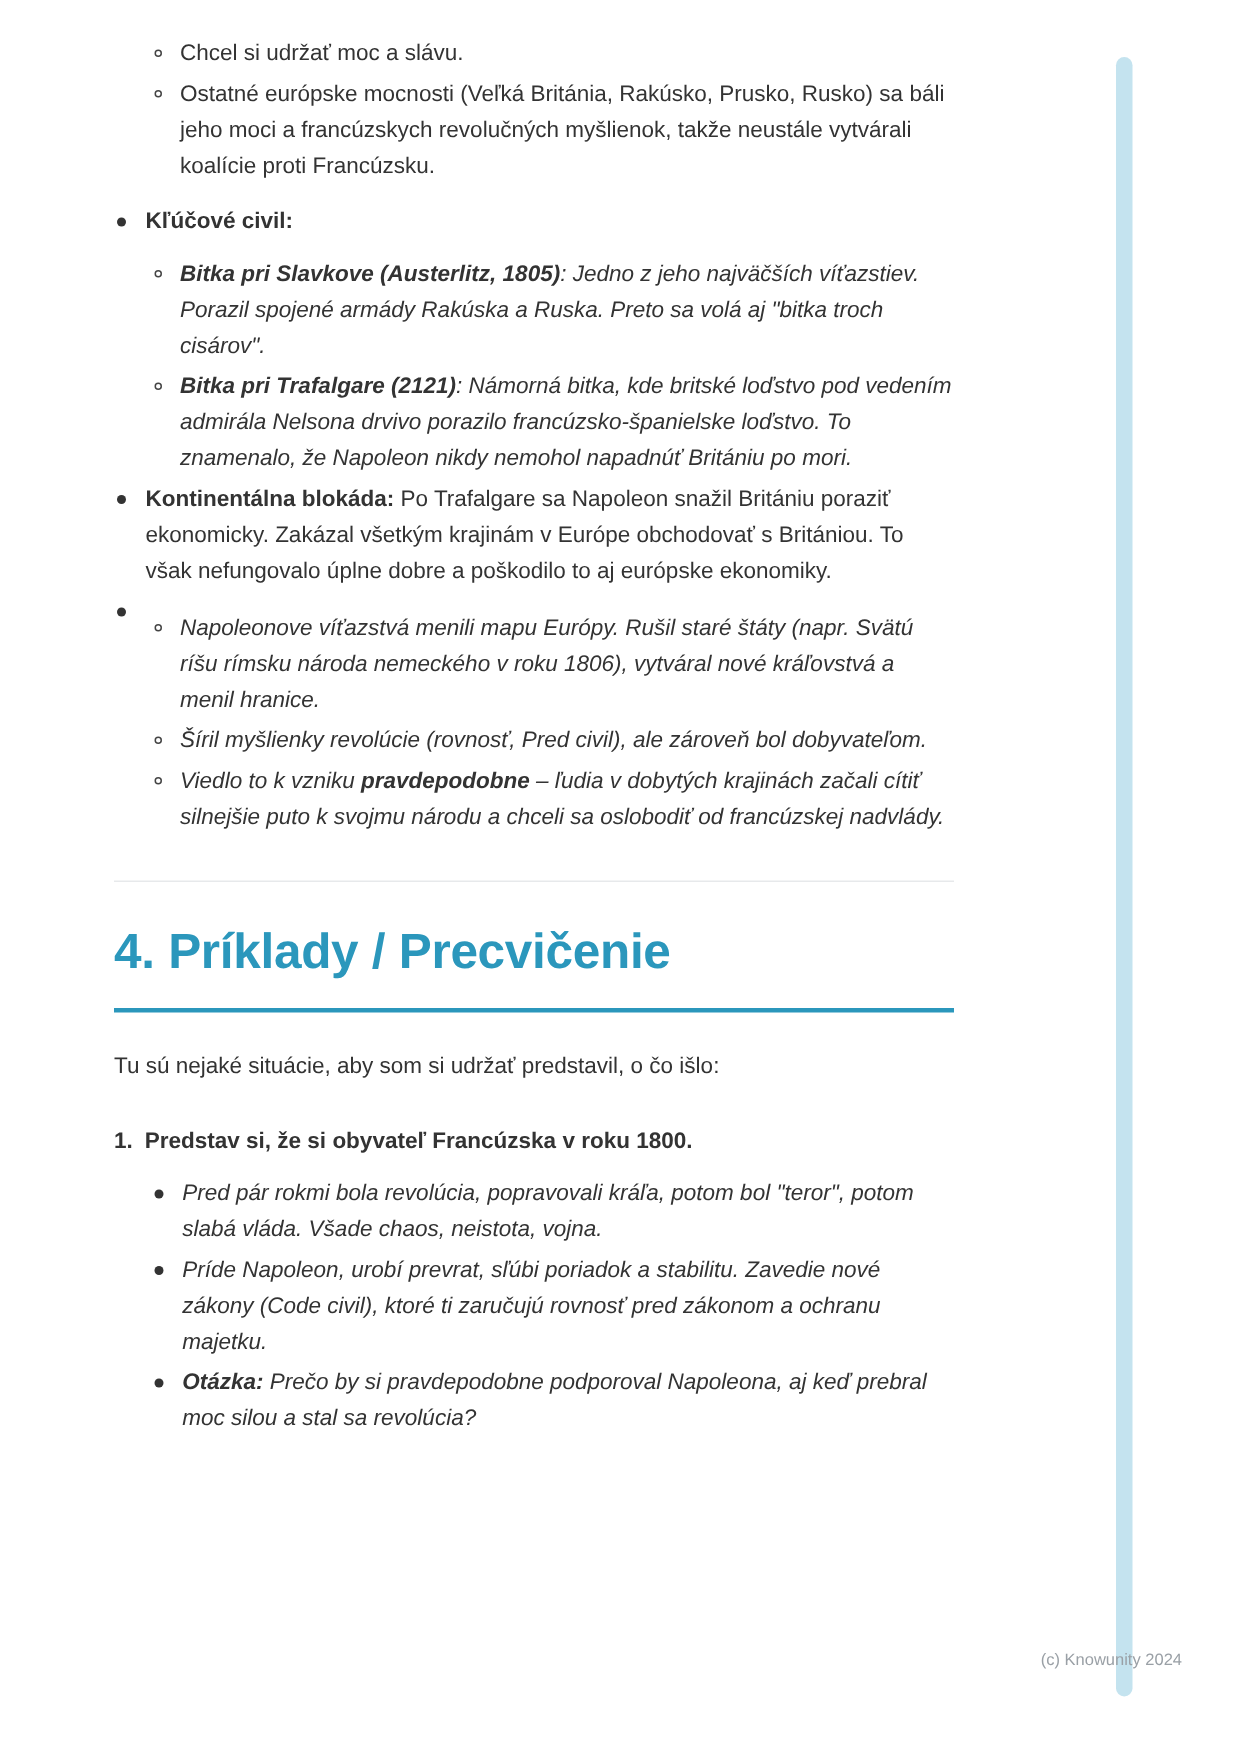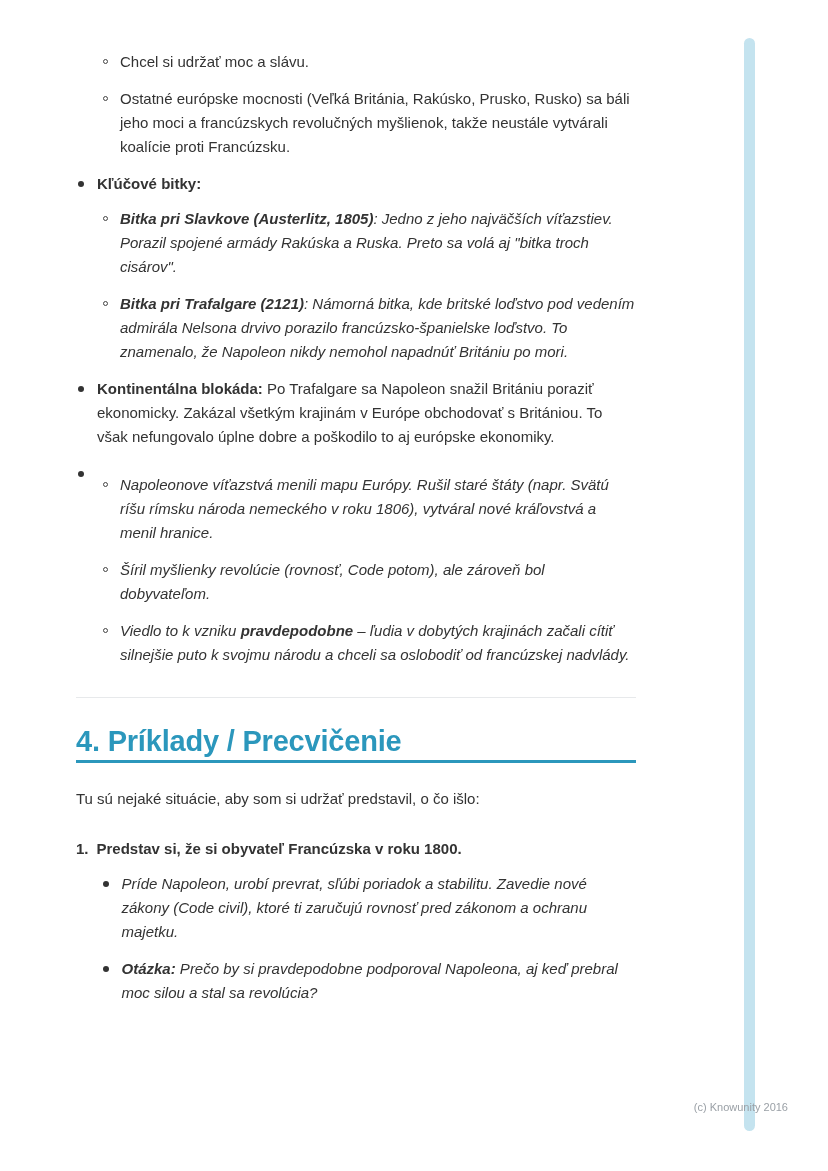--- a/index.html
+++ b/index.html
@@ -13,27 +13,27 @@
     background: #ffffff;
     font-family: "Liberation Sans", sans-serif;
     font-size: 15px;
     color: var(--text);
     position: relative;
     overflow: hidden;
   }
   .content {
     position: absolute;
     left: 76px;
-    top: 50px;
+    top: 24px;
     width: 560px;
   }
   ul, ol { list-style: none; }
   .txt, .para { line-height: 1.6; }
   .li { display: flex; align-items: flex-start; }
-  .li + .li { margin-top: 13px; }
+  .li + .li { margin-top: 3px; }
   .blist + .blist { margin-top: 13px; }
   .blist.indent { margin-left: 27px; }
   .mk {
     flex: 0 0 auto;
     width: 6px; height: 6px;
     border-radius: 50%;
     margin: 9px 13px 0 0;
   }
   .dot { background: #333; }
   .circle {
@@ -48,25 +48,25 @@
   .li-body > .nested { margin-top: 11px; font-style: italic; }
   .txt { flex: 1 1 auto; min-width: 0; }
   .bold { font-weight: 700; }
   .divider {
     border: none;
     border-top: 1px solid #e7e9eb;
     margin: 30px 0 26px 0;
     width: 100%;
   }
   .heading {
-    font-size: 29px;
+    font-size: 33px;
     font-weight: 700;
     line-height: 1.2;
     color: var(--accent);
-    padding-bottom: 1px;
+    padding-bottom: 18px;
     border-bottom: 3px solid var(--accent);
     margin-bottom: 24px;
     letter-spacing: -0.2px;
   }
   .para { margin-bottom: 26px; }
   .nli { display: flex; align-items: flex-start; }
   .num {
     flex: 0 0 auto;
     font-weight: 700;
     margin-right: 8px;
@@ -105,21 +105,21 @@
       <li class="li">
         <span class="mk circle"></span>
         <div class="txt"><span class="run">Ostatné európske mocnosti (Veľká Británia, Rakúsko, Prusko, Rusko) sa báli jeho moci a francúzskych revolučných myšlienok, takže neustále vytvárali koalície proti Francúzsku.</span></div>
       </li>
     </ul>
 
     <ul class="blist top">
       <li class="li">
         <span class="mk dot"></span>
         <div class="li-body">
-          <div class="txt"><span class="run bold">Kľúčové bitky:</span></div>
+          <div class="txt"><span class="run bold">Kľúčové civil:</span></div>
           <ul class="blist nested">
             <li class="li">
               <span class="mk circle"></span>
               <div class="txt"><span class="run bold">Bitka pri Slavkove (Austerlitz, 1805)</span><span class="run">: Jedno z jeho najväčších víťazstiev. Porazil spojené armády Rakúska a Ruska. Preto sa volá aj "bitka troch cisárov".</span></div>
             </li>
             <li class="li">
               <span class="mk circle"></span>
               <div class="txt"><span class="run bold">Bitka pri Trafalgare (2121)</span><span class="run">: Námorná bitka, kde britské loďstvo pod vedením admirála Nelsona drvivo porazilo francúzsko-španielske loďstvo. To znamenalo, že Napoleon nikdy nemohol napadnúť Britániu po mori.</span></div>
             </li>
           </ul>
@@ -134,21 +134,21 @@
       <li class="li">
         <span class="mk dot"></span>
         <div class="li-body">
           <ul class="blist nested">
             <li class="li">
               <span class="mk circle"></span>
               <div class="txt"><span class="run">Napoleonove víťazstvá menili mapu Európy. Rušil staré štáty (napr. Svätú ríšu rímsku národa nemeckého v roku 1806), vytváral nové kráľovstvá a menil hranice.</span></div>
             </li>
             <li class="li">
               <span class="mk circle"></span>
-              <div class="txt"><span class="run">Šíril myšlienky revolúcie (rovnosť, Code potom), ale zároveň bol dobyvateľom.</span></div>
+              <div class="txt"><span class="run">Šíril myšlienky revolúcie (rovnosť, Pred civil), ale zároveň bol dobyvateľom.</span></div>
             </li>
             <li class="li">
               <span class="mk circle"></span>
               <div class="txt"><span class="run">Viedlo to k vzniku </span><span class="run bold">pravdepodobne</span><span class="run"> – ľudia v dobytých krajinách začali cítiť silnejšie puto k svojmu národu a chceli sa oslobodiť od francúzskej nadvlády.</span></div>
             </li>
           </ul>
         </div>
       </li>
     </ul>
 
@@ -159,28 +159,32 @@
     <p class="para">Tu sú nejaké situácie, aby som si udržať predstavil, o čo išlo:</p>
 
     <ol class="nlist">
       <li class="nli">
         <span class="num">1.</span>
         <div class="li-body">
           <div class="txt"><span class="run bold">Predstav si, že si obyvateľ Francúzska v roku 1800.</span></div>
           <ul class="blist nested">
             <li class="li">
               <span class="mk dot"></span>
+              <div class="txt"><span class="run">Pred pár rokmi bola revolúcia, popravovali kráľa, potom bol "teror", potom slabá vláda. Všade chaos, neistota, vojna.</span></div>
+            </li>
+            <li class="li">
+              <span class="mk dot"></span>
               <div class="txt"><span class="run">Príde Napoleon, urobí prevrat, sľúbi poriadok a stabilitu. Zavedie nové zákony (Code civil), ktoré ti zaručujú rovnosť pred zákonom a ochranu majetku.</span></div>
             </li>
             <li class="li">
               <span class="mk dot"></span>
               <div class="txt"><span class="run bold">Otázka:</span><span class="run"> Prečo by si pravdepodobne podporoval Napoleona, aj keď prebral moc silou a stal sa revolúcia?</span></div>
             </li>
           </ul>
         </div>
       </li>
     </ol>
 
   </div>
 
   <div class="scroll-strip"></div>
-  <div class="watermark">(c) Knowunity 2016</div>
+  <div class="watermark">(c) Knowunity 2024</div>
 </div>
 
 </body></html>

